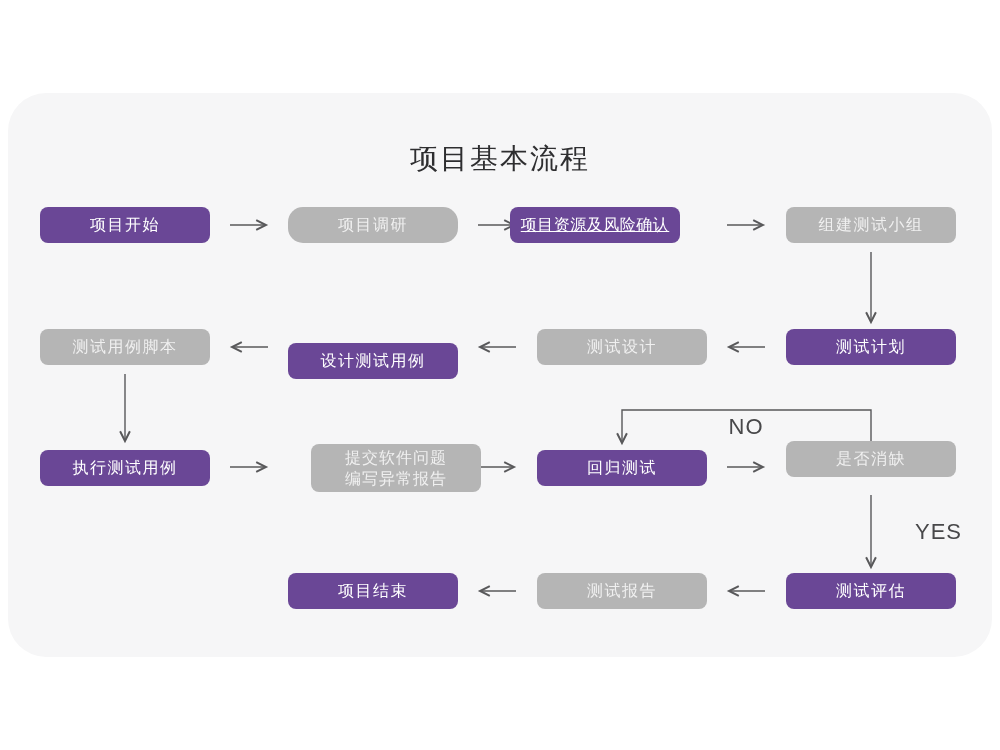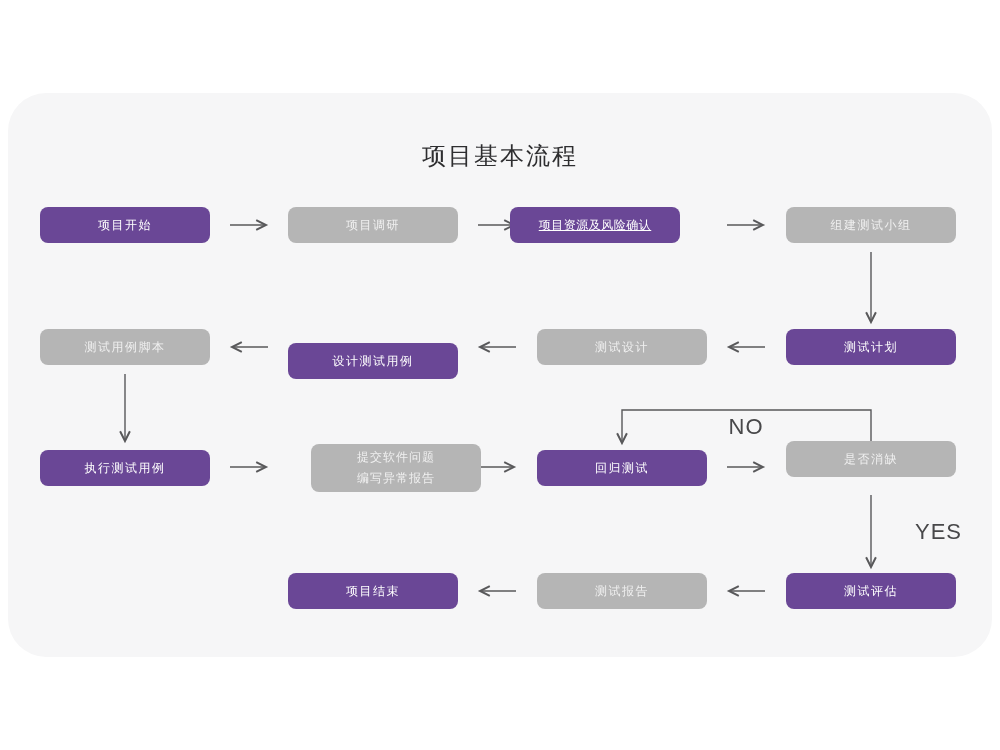--- a/index.html
+++ b/index.html
@@ -15,33 +15,33 @@
     left: 8px; top: 93px;
     width: 984px; height: 564px;
     background: #f6f6f7;
     border-radius: 38px;
   }
   .title {
     position: absolute;
     top: 140px; left: 0;
     width: 1000px;
     text-align: center;
-    font-size: 24px;
+    font-size: 28px;
     font-weight: 500;
     color: #2e2e30;
     letter-spacing: 2px;
   }
   .node {
     position: absolute;
     width: 170px; height: 36px;
     border-radius: 8px;
     display: flex;
     align-items: center;
     justify-content: center;
-    font-size: 12px;
+    font-size: 16px;
     letter-spacing: 1.5px;
     white-space: nowrap;
   }
   .node.purple { background: #6a4796; color: #ffffff; }
   .node.gray   { background: #b5b5b5; color: #f0f0f0; }
   .node.tall {
     height: 48px;
     flex-direction: column;
     line-height: 21px;
     letter-spacing: 1px;
@@ -97,21 +97,21 @@
 
     <line x1="765" y1="591" x2="729" y2="591" marker-end="url(#chev)"></line>
     <line x1="516" y1="591" x2="480" y2="591" marker-end="url(#chev)"></line>
   </g>
 </svg>
 
 <span class="edge-label" style="left:722px; top:414px; width:48px; text-align:center;">NO</span>
 <span class="edge-label" style="left:915px; top:519px;">YES</span>
 
 <div class="node purple" style="left:40px;  top:207px;">项目开始</div>
-<div class="node gray" style="left:288px; top:207px;">项目调研</div>
+<div class="node gray" style="left:288px; top:207px;border-radius:15px;">项目调研</div>
 <div class="node purple wide-text" style="left:510px; top:207px;text-decoration:underline;">项目资源及风险确认</div>
 <div class="node gray" style="left:786px; top:207px;">组建测试小组</div>
 
 <div class="node gray" style="left:40px;  top:329px;">测试用例脚本</div>
 <div class="node purple" style="left:288px; top:329px;margin-top:14px;">设计测试用例</div>
 <div class="node gray" style="left:537px; top:329px;">测试设计</div>
 <div class="node purple" style="left:786px; top:329px;">测试计划</div>
 
 <div class="node purple" style="left:40px;  top:450px;">执行测试用例</div>
 <div class="node gray tall" style="left:288px; top:444px;margin-left:23px;">

